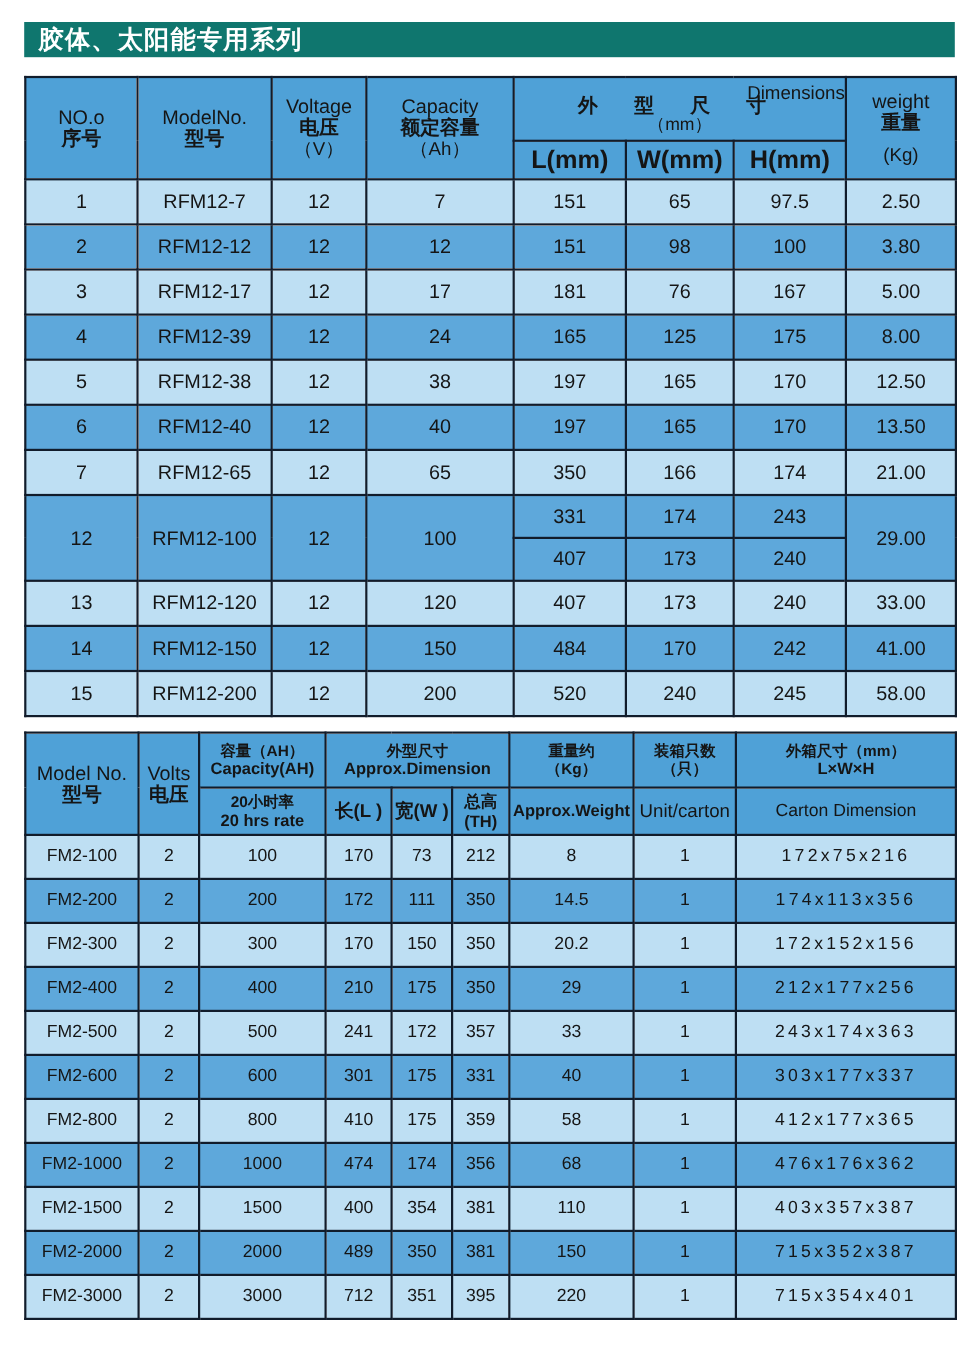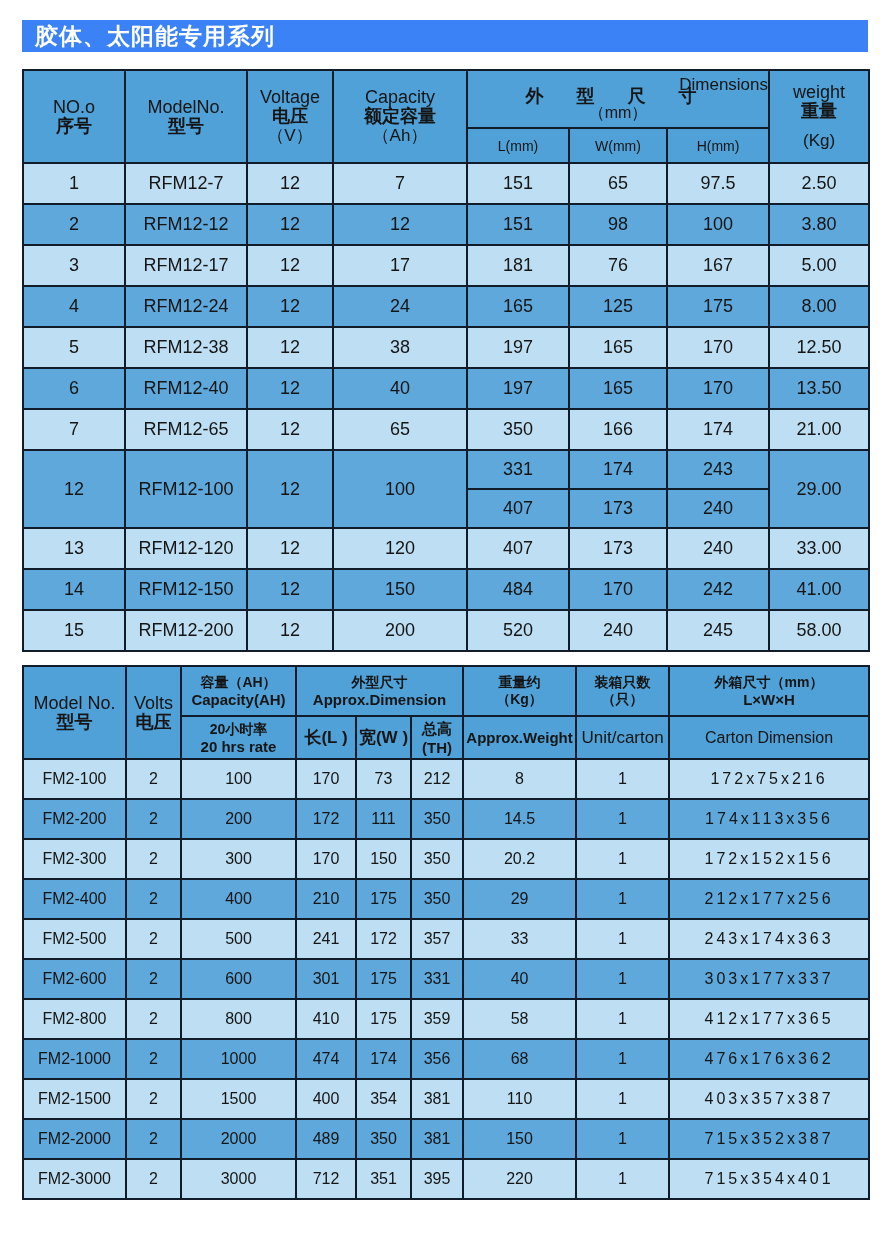--- a/index.html
+++ b/index.html
@@ -11,21 +11,21 @@
     color: #151515;
   }
   .page {
     width: 890px;
     min-height: 1237px;
     background: #ffffff;
     box-sizing: border-box;
     padding: 20px 22px 10px 22px;
   }
   .banner {
-    background: #3b82f6;
+    background: #0f766e;
     color: #ffffff;
     font-weight: bold;
     font-size: 23px;
     line-height: 32px;
     height: 32px;
     padding-left: 13px;
     letter-spacing: 1px;
   }
   .banner.second { margin-top: 42px; }
   table {
@@ -40,21 +40,21 @@
     text-align: center;
     vertical-align: middle;
     padding: 0;
     overflow: hidden;
   }
   thead th {
     background: #4fa1d7;
     font-weight: normal;
   }
   .t1 thead .row1 th { height: 56px; }
-  .t1 thead .row2 th { height: 33px; font-size: 14px; }
+  .t1 thead .row2 th { height: 33px; font-size: 23px; font-weight: bold; }
   .t1 tbody td { height: 39px; font-size: 18px; }
   .t1 tbody tr.sub td { height: 37px; }
   .t2 thead .row1 th { height: 48px; }
   .t2 thead .row2 th { height: 41px; }
   .t2 tbody td { height: 38px; font-size: 16px; }
   tr.light td { background: #bedff3; }
   tr.dark td  { background: #5ea8db; }
   .en { font-size: 18px; }
   .cn { font-size: 18px; font-weight: bold; }
   .unit { font-size: 17px; }
@@ -152,21 +152,21 @@
           <td>RFM12-17</td>
           <td>12</td>
           <td>17</td>
           <td>181</td>
           <td>76</td>
           <td>167</td>
           <td>5.00</td>
         </tr>
         <tr class="dark">
           <td>4</td>
-          <td>RFM12-24</td>
+          <td>RFM12-39</td>
           <td>12</td>
           <td>24</td>
           <td>165</td>
           <td>125</td>
           <td>175</td>
           <td>8.00</td>
         </tr>
         <tr class="light">
           <td>5</td>
           <td>RFM12-38</td>

